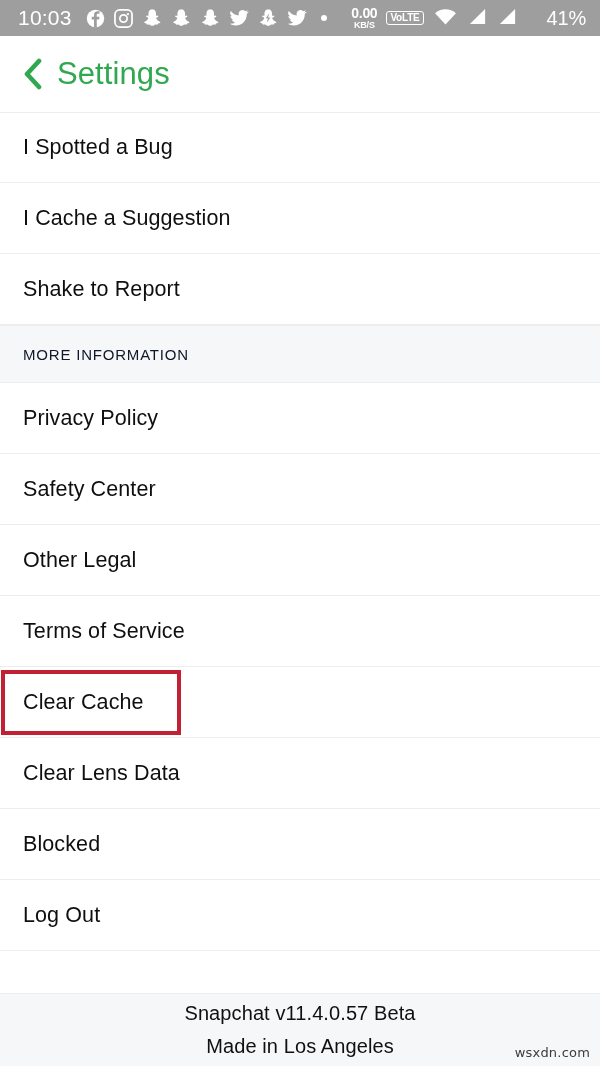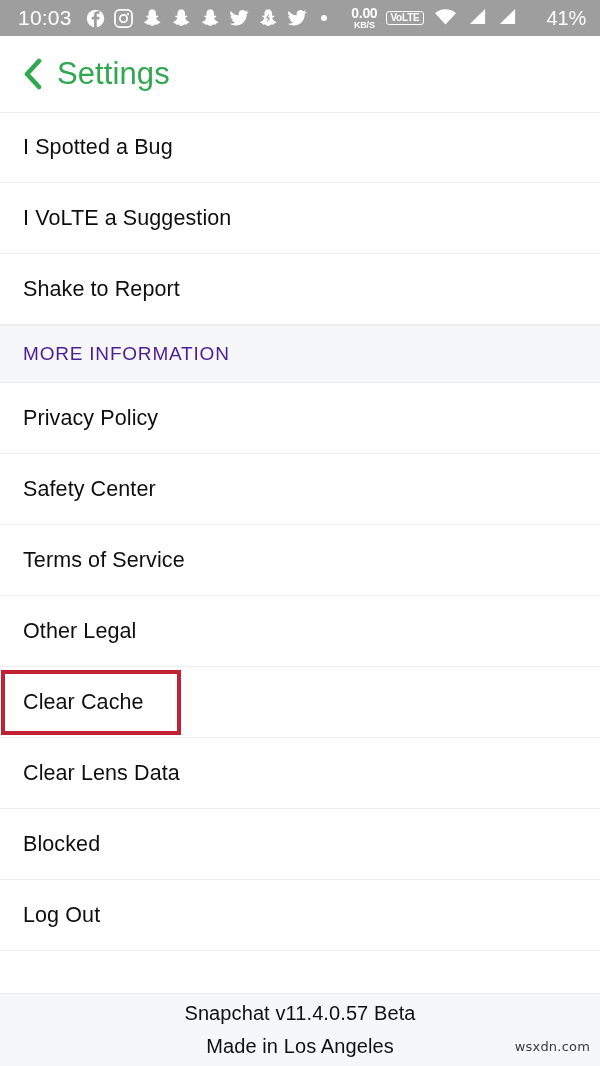--- a/index.html
+++ b/index.html
@@ -127,22 +127,22 @@
   .section-head {
     height: 58px;
     background: #f6f7f9;
     display: flex;
     align-items: center;
     padding-left: 23px;
     border-bottom: 1px solid #ededee;
     border-top: 1px solid #ededee;
   }
   .section-head-label {
-    font-size: 19px;
-    color: #4c1d95;
+    font-size: 15px;
+    color: #0f172a;
     letter-spacing: 0.8px;
     font-weight: 400;
   }
 
   
   .row.highlighted { border-bottom-color: #ededee; }
   .highlight-box {
     position: absolute;
     left: 1px;
     top: 3px;
@@ -169,21 +169,21 @@
     gap: 10px;
   }
   .footer-line {
     font-size: 20px;
     color: #101012;
     letter-spacing: 0.1px;
   }
   .watermark {
     position: absolute;
     right: 10px;
-    bottom: 12px;
+    bottom: 6px;
     font-size: 13px;
     color: #3b3b3b;
     font-family: "DejaVu Sans", sans-serif;
     letter-spacing: 0.2px;
   }
 </style>
 </head>
 <body>
 
 <div id="app">
@@ -273,40 +273,40 @@
     </span>
     <span class="page-title">Settings</span>
   </div>
 
   <div class="list">
 
     <div class="row">
       <span class="row-label">I Spotted a Bug</span>
     </div>
     <div class="row">
-      <span class="row-label">I VoLTE a Suggestion</span>
+      <span class="row-label">I Cache a Suggestion</span>
     </div>
     <div class="row">
       <span class="row-label">Shake to Report</span>
     </div>
 
     <div class="section-head">
       <span class="section-head-label">MORE INFORMATION</span>
     </div>
     <div class="row">
       <span class="row-label">Privacy Policy</span>
     </div>
     <div class="row">
       <span class="row-label">Safety Center</span>
     </div>
     <div class="row">
+      <span class="row-label">Other Legal</span>
+    </div>
+    <div class="row">
       <span class="row-label">Terms of Service</span>
-    </div>
-    <div class="row">
-      <span class="row-label">Other Legal</span>
     </div>
 
     <div class="row highlighted">
       <span class="row-label">Clear Cache</span>
       <span class="highlight-box"></span>
     </div>
     <div class="row">
       <span class="row-label">Clear Lens Data</span>
     </div>
     <div class="row">

